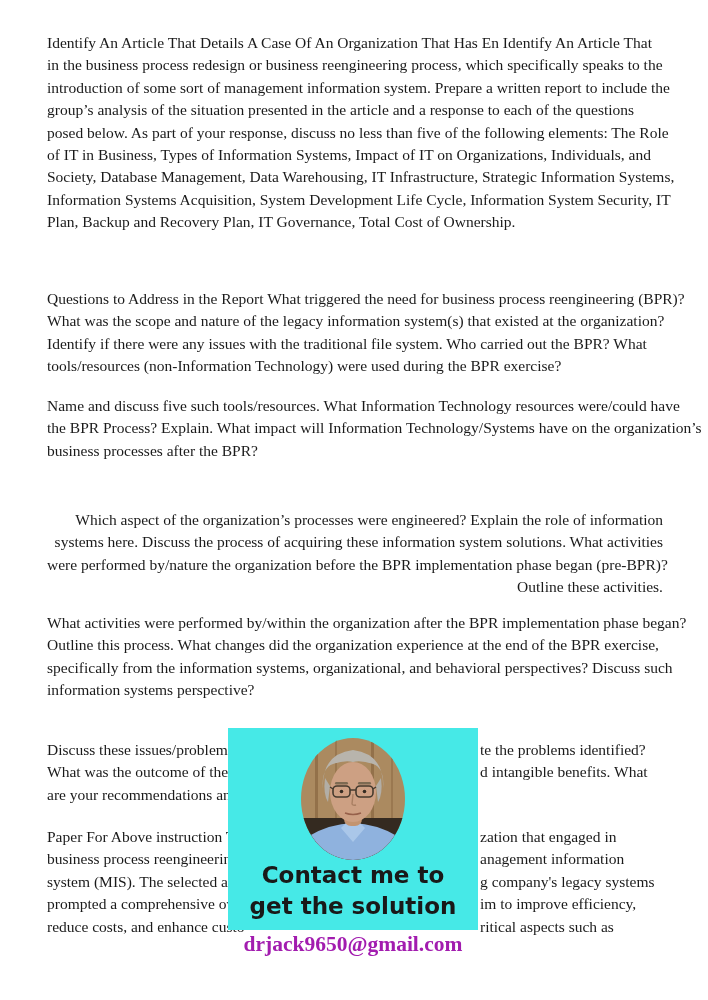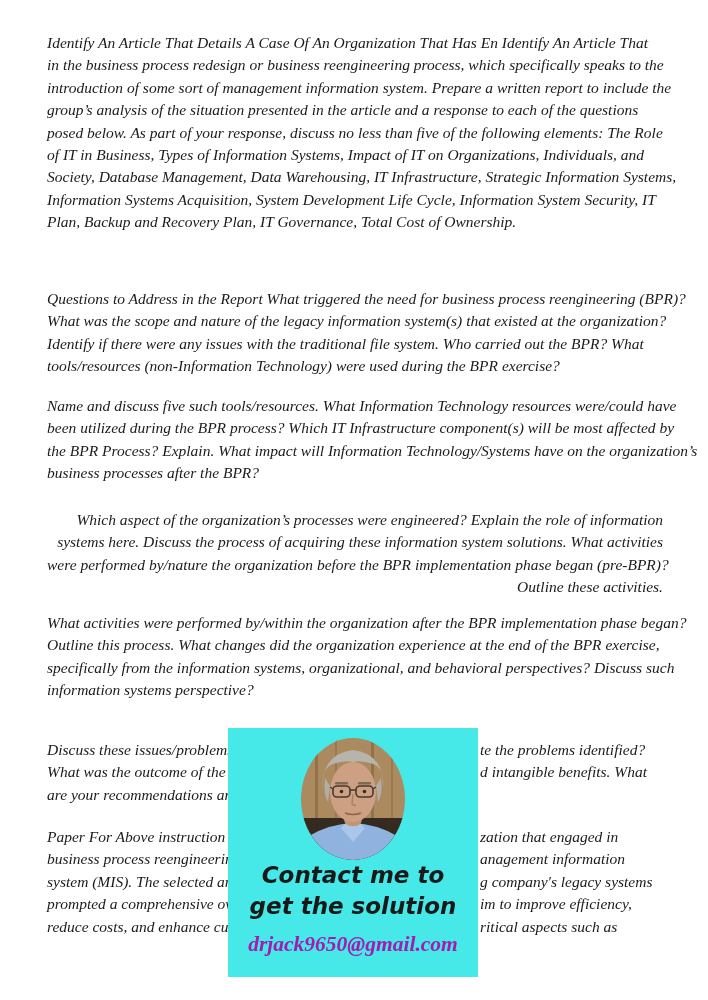--- a/index.html
+++ b/index.html
@@ -4,36 +4,35 @@
 <style>
   html,body{margin:0;padding:0;background:#ffffff;}
   .page{
     position:relative;
     width:708px;height:1000px;
     background:#ffffff;
     overflow:hidden;
     font-family:"Liberation Serif", serif;
     font-size:15.5px;
     color:#1a1a1a;
-    font-style:italic;
   }
   .doc-body{position:absolute;inset:0;}
   .para{position:absolute;left:47px;width:616px;}
   .para:nth-child(1){top:32px;}
   .para:nth-child(2){top:288px;}
   .para:nth-child(3){top:395px;}
   .para:nth-child(4){top:509px;text-align:right;}
   .para:nth-child(5){top:612px;}
   .para:nth-child(6){top:739px;}
   .para:nth-child(7){top:826px;}
   .line{position:relative;height:22.4px;line-height:22.4px;white-space:pre;}
   .frag-right{position:absolute;left:433px;top:0;}
 
   .overlay{
-    position:absolute;left:228px;top:728px;width:250px;height:249px;
+    position:absolute;left:228px;top:728px;width:250px;height:202px;
     background:#46e9e7;
     text-align:center;z-index:5;
   }
   .photo{
     position:absolute;top:10px;left:50%;transform:translateX(-50%);
     width:104px;height:122px;border-radius:50%;overflow:hidden;
   }
   .photo svg{display:block;width:104px;height:122px;}
   .headline{
     position:absolute;top:132px;left:0;width:100%;
@@ -66,21 +65,20 @@
         <div class="line">Plan, Backup and Recovery Plan, IT Governance, Total Cost of Ownership.</div>
       </div>
       <div class="para">
         <div class="line">Questions to Address in the Report What triggered the need for business process reengineering (BPR)?</div>
         <div class="line">What was the scope and nature of the legacy information system(s) that existed at the organization?</div>
         <div class="line">Identify if there were any issues with the traditional file system. Who carried out the BPR? What</div>
         <div class="line">tools/resources (non-Information Technology) were used during the BPR exercise?</div>
       </div>
       <div class="para">
         <div class="line">Name and discuss five such tools/resources. What Information Technology resources were/could have</div>
-        <div class="line">been utilized during the BPR process? Which IT Infrastructure component(s) will be most affected by</div>
         <div class="line">the BPR Process? Explain. What impact will Information Technology/Systems have on the organization’s</div>
         <div class="line">business processes after the BPR?</div>
       </div>
       <div class="para">
         <div class="line">Which aspect of the organization’s processes were engineered? Explain the role of information</div>
         <div class="line">systems here. Discuss the process of acquiring these information system solutions. What activities</div>
         <div class="line">were performed by/nature the organization before the BPR implementation phase began (pre-BPR)?</div>
         <div class="line">Outline these activities.</div>
       </div>
       <div class="para">

